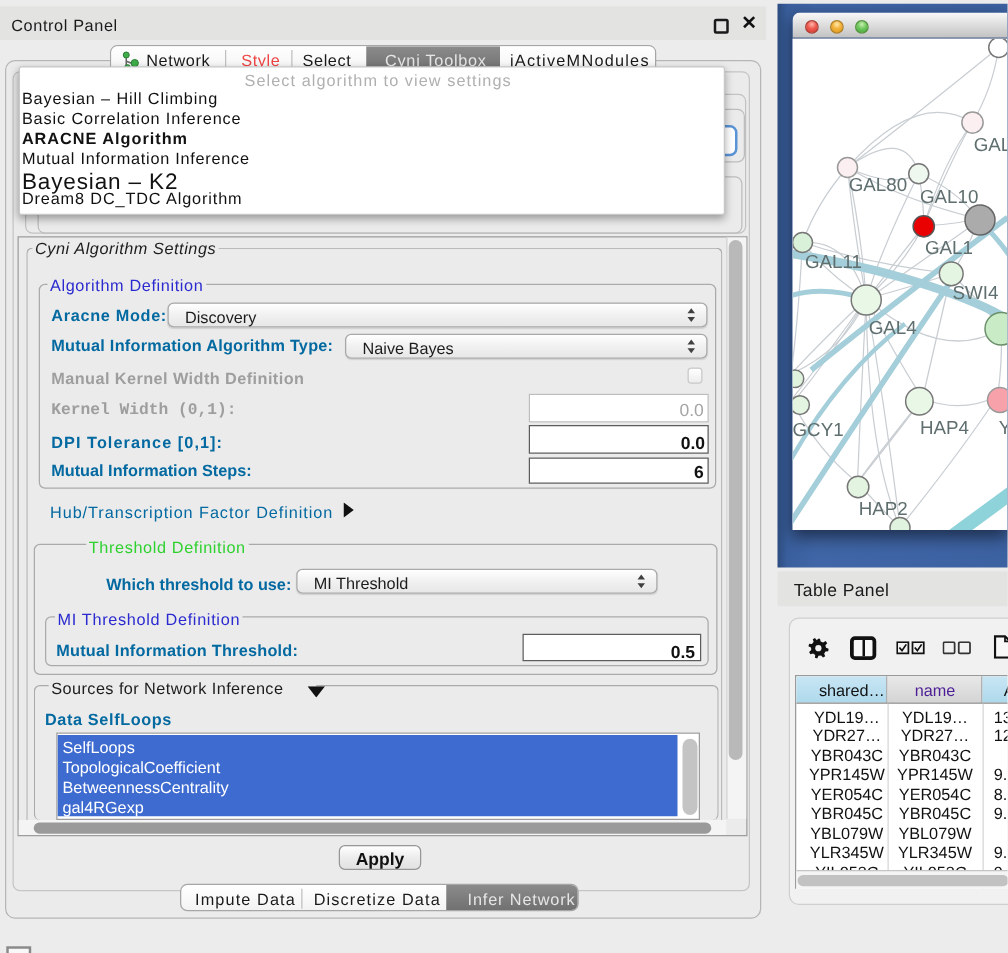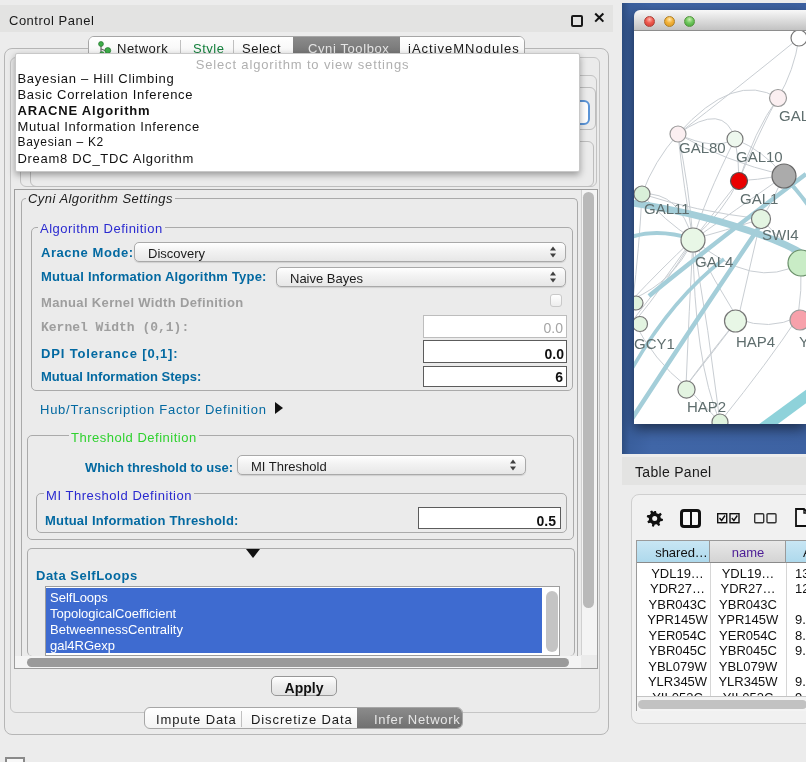--- a/index.html
+++ b/index.html
@@ -30,21 +30,21 @@
 
 <div class="abs" style="left:4px; top:48px; width:605px; height:687px; border:1px solid #b6b6b6; border-radius:8px; background:#ebebeb;"></div>
 <div class="abs" style="left:10px; top:57px; width:590px; height:656px; border:1px solid #c5c5c5; border-radius:6px;"></div>
 
 <div class="abs" style="left:88px; top:36px; width:437px; height:22px; background:#fdfdfd; border:1px solid #a6a6a6; border-radius:6px 6px 0 0; overflow:hidden;">
   <div class="abs" style="left:0; top:0; width:100%; height:100%; background:linear-gradient(#ffffff,#f3f3f3);"></div>
   <div class="abs" style="left:204px; top:0; width:107px; height:22px; background:linear-gradient(#8b8b8b,#6e6e6e);"></div>
   <div class="abs" style="left:91px; top:3px; width:1px; height:16px; background:#c0c0c0;"></div>
   <div class="abs" style="left:144px; top:3px; width:1px; height:16px; background:#c0c0c0;"></div>
   <div class="abs" style="left:28px; top:4px; font-size:13px; letter-spacing:0.5px; color:#1a1a1a;">Network</div>
-  <div class="abs" style="left:104px; top:4px; font-size:13px; letter-spacing:0.5px; color:#15803d;">Style</div>
+  <div class="abs" style="left:104px; top:4px; font-size:13px; letter-spacing:0.5px; color:#ef4444;">Style</div>
   <div class="abs" style="left:153px; top:4px; font-size:13px; letter-spacing:0.5px; color:#1a1a1a;">Select</div>
   <div class="abs" style="left:219px; top:4px; font-size:13px; letter-spacing:0.6px; color:#e6e6e6;">Cyni Toolbox</div>
   <div class="abs" style="left:319px; top:4px; font-size:13px; letter-spacing:1px; color:#1a1a1a;">jActiveMNodules</div>
 
   <svg class="abs" style="left:9px; top:3px;" width="15" height="16" viewBox="0 0 15 16">
     <path d="M3 5 L3 13" stroke="#666" stroke-width="1.2" fill="none"></path>
     <path d="M3 9 L8.5 11" stroke="#666" stroke-width="1.2" fill="none"></path>
     <circle cx="3" cy="4" r="2.4" fill="#3fae4a" stroke="#2a7c33" stroke-width="0.8"></circle>
     <circle cx="9.8" cy="10.5" r="2.9" fill="#3fae4a" stroke="#2a7c33" stroke-width="0.8"></circle>
     <circle cx="4" cy="14" r="2.3" fill="#3fae4a" stroke="#2a7c33" stroke-width="0.8"></circle>
@@ -131,20 +131,21 @@
 
 <div class="gbox" style="left:36px; top:493px; width:531px; height:40px;"></div>
 <div class="glabel" style="left:44px; top:488px; color:#2a2ad0; letter-spacing:0.55px;">MI Threshold Definition</div>
 
 <div class="lbl bold" style="left:45px; top:513px; letter-spacing:0.2px;">Mutual Information Threshold:</div>
 <div class="tfield" style="left:418px; top:507px; width:143px; height:22px;">
       <span style="top:5px; right:4px; font-size:14px; font-weight:bold;">0.5</span>
     </div>
 
 <div class="gbox" style="left:27px; top:548px; width:548px; height:108px; border-bottom:none;"></div>
+<div class="glabel" style="left:39px; top:543px; color:#1c1c1c; letter-spacing:0.35px; padding-right:26px;">Sources for Network Inference</div>
 <svg class="abs" style="left:246px; top:549px; z-index:3;" width="14" height="9" viewBox="0 0 14 9">
       <path d="M0 0 L14 0 L7 9 Z" fill="#111"></path>
     </svg>
 
 <div class="lbl bold" style="left:36px; top:568px; letter-spacing:0.5px;">Data SelfLoops</div>
 
 <div class="abs" style="left:45px; top:586px; width:515px; height:70px; background:#ffffff; border:1px solid #9d9d9d; overflow:hidden;">
   <div class="abs" style="left:0; top:1px; width:496px; height:65px; background:#3e6bd0;"></div>
   <div class="abs" style="left:4px; top:3px; font-size:13px; color:#fff;">SelfLoops</div>
   <div class="abs" style="left:4px; top:19px; font-size:13px; color:#fff;">TopologicalCoefficient</div>
@@ -166,21 +167,21 @@
 </div>
 
 <div class="abs" style="left:5px; top:757px; width:20px; height:12px; border:2px solid #8a8a8a; background:#f8f8f8;"></div>
 
 <div class="abs" style="left:15px; top:53px; width:565px; height:119px; background:#ffffff; border:1px solid #c8c8c8; border-radius:2px; box-shadow:0 3px 7px rgba(0,0,0,0.35); z-index:50;">
   <div class="abs" style="left:4px; top:3px; width:565px; text-align:center; font-size:13px; letter-spacing:0.85px; color:#b0b0b0;">Select algorithm to view settings</div>
   <div class="abs" style="left:1.5px; top:17px; font-size:13px; letter-spacing:0.7px; color:#111;">Bayesian – Hill Climbing</div>
   <div class="abs" style="left:1.5px; top:33px; font-size:13px; letter-spacing:0.7px; color:#111;">Basic Correlation Inference</div>
   <div class="abs" style="left:1.5px; top:49px; font-size:13px; letter-spacing:0.8px; color:#111; font-weight:bold;">ARACNE Algorithm</div>
   <div class="abs" style="left:1.5px; top:65px; font-size:13px; letter-spacing:0.6px; color:#111;">Mutual Information Inference</div>
-  <div class="abs" style="left:1.5px; top:81px; font-size:12px; letter-spacing:0.7px; color:#111;">Bayesian – K2</div>
+  <div class="abs" style="left:1.5px; top:81px; font-size:18px; letter-spacing:0.7px; color:#111;">Bayesian – K2</div>
   <div class="abs" style="left:1.5px; top:97px; font-size:13px; letter-spacing:0.7px; color:#111;">Dream8 DC_TDC Algorithm</div>
 </div>
 
 <div class="abs" style="left:622px; top:3px; width:184px; height:451px; background:linear-gradient(90deg,#2d4d80 0,#3a5f9d 8px,#4066a7 30px,#3d62a2 100%); overflow:hidden;">
 
   <div class="abs" style="left:12px; top:7px; width:172px; height:414px; box-shadow:0 5px 14px rgba(0,0,0,0.55); border-radius:6px 6px 0 0;">
     <div class="abs" style="left:0; top:0; width:172px; height:21px; background:linear-gradient(#f8f8f8,#cdcdcd 80%,#c2c2c2); border-radius:6px 0 0 0; border-bottom:1px solid #8e8e8e;">
       <div class="abs" style="left:9.5px; top:5.5px; width:11px; height:11px; border-radius:50%; background:radial-gradient(circle at 50% 28%, #ffb4ac 0%, #ee5a4f 45%, #ce3a30 100%); border:1px solid #ad4038;"></div>
       <div class="abs" style="left:29.5px; top:5.5px; width:11px; height:11px; border-radius:50%; background:radial-gradient(circle at 50% 28%, #ffe9ae 0%, #f2b139 45%, #d9991f 100%); border:1px solid #b28022;"></div>
       <div class="abs" style="left:49.5px; top:5.5px; width:11px; height:11px; border-radius:50%; background:radial-gradient(circle at 50% 28%, #c8efae 0%, #70c75f 45%, #3fa332 100%); border:1px solid #55953f;"></div>

